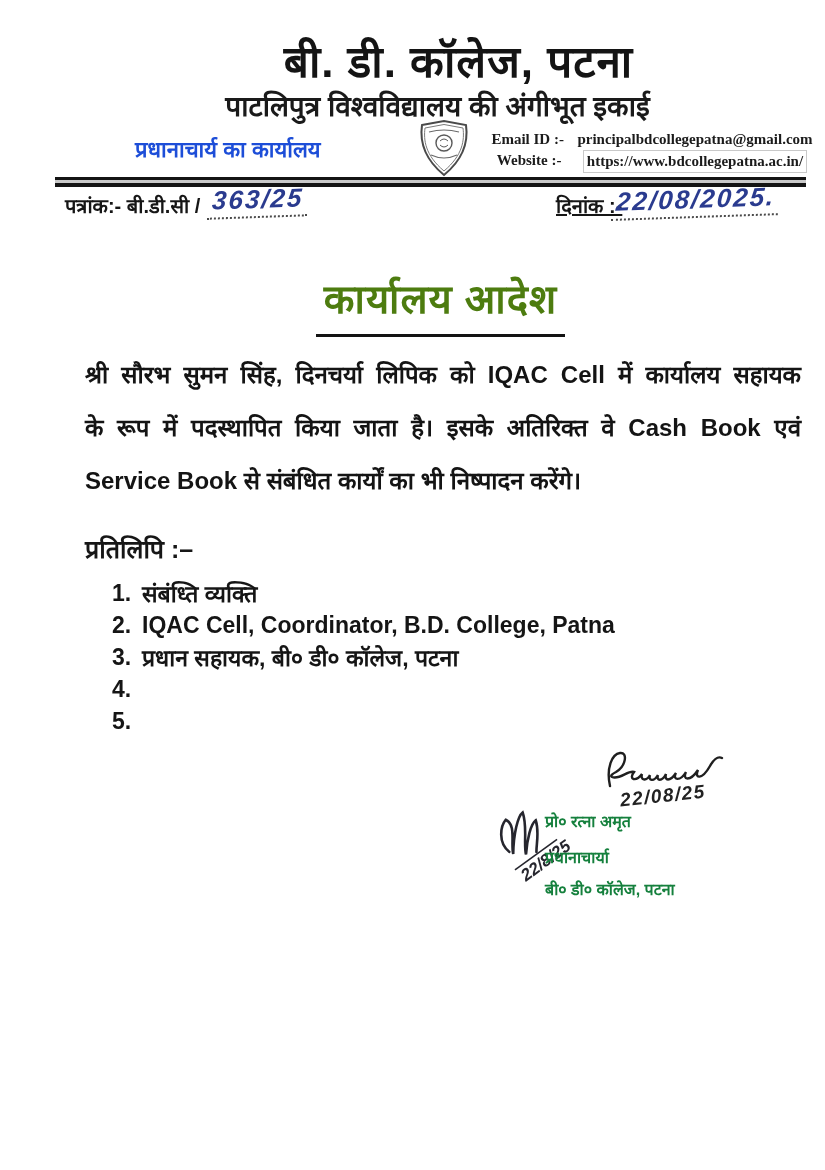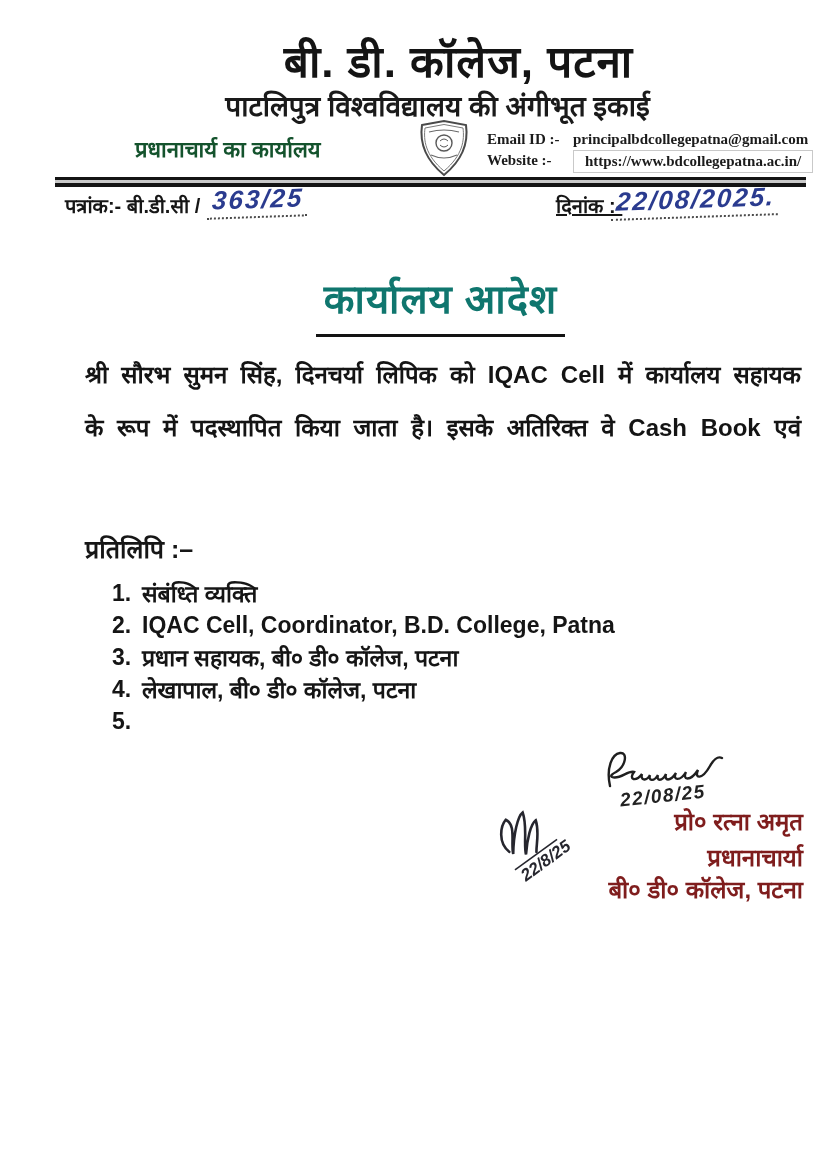--- a/index.html
+++ b/index.html
@@ -12,71 +12,71 @@
   .title{
     position:absolute;top:30px;left:0;width:100%;text-align:center;
     font-size:44px;font-weight:700;letter-spacing:1px;color:#141414;
     transform:translateX(46px);
   }
   .subtitle{
     position:absolute;top:86px;left:0;width:100%;text-align:center;
     font-size:28px;font-weight:600;color:#1a1a1a;transform:translateX(25px);
   }
   .office{
-    position:absolute;top:133px;left:135px;font-size:22px;font-weight:700;color:#14532d;
+    position:absolute;top:133px;left:135px;font-size:22px;font-weight:700;color:#1d4ed8;
   }
   .seal{position:absolute;top:119px;left:416px;width:56px;height:58px;}
   .contact{
     position:absolute;top:129px;left:487px;width:330px;
     font-family:"Liberation Serif","DejaVu Serif",serif;font-weight:700;
     font-size:15px;line-height:21px;color:#1b1b1b;
   }
-  .contact .row{display:flex;gap:8px;}
+  .contact .row{display:flex;gap:8px;justify-content:center;}
   .contact .lbl{width:78px;flex:none;}
-  .contact .url{border:1px solid #c9c9c9;padding:0 11px;}
+  .contact .url{border:1px solid #c9c9c9;padding:0 3px;}
   .rule{
     position:absolute;top:177px;left:55px;width:751px;height:3px;
     border-top:3px solid #141414;border-bottom:4px solid #141414;background:#c9c9c9;
   }
   
   .refline{position:absolute;top:184px;left:0;width:100%;height:40px;font-size:20px;font-weight:700;}
   .ref-label{position:absolute;left:65px;top:8px;}
   .date-label{position:absolute;left:556px;top:8px;text-decoration:underline;}
   .hand{
     display:inline-block;color:#2a3b8f;font-style:italic;font-weight:600;
     letter-spacing:2px;font-size:26px;transform:rotate(-2deg) skewX(-6deg);
     border-bottom:2px dotted #4a4a4a;padding:0 4px 1px 4px;
   }
   .ref-value{position:absolute;left:208px;top:0;}
   .date-value{position:absolute;left:612px;top:0;}
   
   .heading-wrap{position:absolute;top:270px;left:0;width:100%;text-align:center;transform:translateX(28px);}
   .heading{
-    display:inline-block;font-size:40px;font-weight:700;color:#0f766e;
+    display:inline-block;font-size:40px;font-weight:700;color:#4d7c0f;
     border-bottom:3px solid #131313;padding:0 8px 9px 8px;letter-spacing:1px;
   }
   
   .body-text{
     position:absolute;top:348px;left:85px;width:716px;
     font-size:24px;font-weight:600;color:#141414;line-height:53px;
   }
   .just{text-align:justify;text-align-last:justify;}
   
   .copies-label{position:absolute;top:531px;left:85px;font-size:25px;font-weight:600;text-align:right;}
   .copies{position:absolute;top:577px;left:112px;font-size:23px;font-weight:600;color:#151515;}
   .copy-item{display:flex;height:32px;align-items:center;}
   .copy-num{width:30px;flex:none;font-weight:600;}
   
   .sig-svg{position:absolute;top:746px;left:598px;width:132px;height:50px;}
   .sig-date{
     position:absolute;top:785px;left:620px;font-size:19px;font-weight:600;
     font-style:italic;letter-spacing:1.5px;color:#222;transform:rotate(-6deg);
   }
-  .sig-block{position:absolute;top:806px;left:545px;width:258px;text-align:right;
-    font-size:24px;font-weight:600;color:#7f1d1d;line-height:32px;}
+  .sig-block{position:absolute;top:806px;left:545px;width:258px;text-align:left;
+    font-size:16px;font-weight:600;color:#15803d;line-height:32px;}
   .sig-block .l2{margin-top:4px;}
   .scribble{position:absolute;top:796px;left:488px;width:90px;height:92px;}
 </style>
 </head>
 <body>
 
 <div class="page">
 
   <div class="title">बी. डी. कॉलेज, पटना</div>
   <div class="subtitle">पाटलिपुत्र विश्वविद्यालय की अंगीभूत इकाई</div>
@@ -110,39 +110,39 @@
     <span class="date-value hand">22/08/2025.</span>
   </div>
 
   <div class="heading-wrap">
     <span class="heading">कार्यालय आदेश</span>
   </div>
 
   <div class="body-text">
     <div class="just">श्री सौरभ सुमन सिंह, दिनचर्या लिपिक को IQAC Cell में कार्यालय सहायक</div>
     <div class="just">के रूप में पदस्थापित किया जाता है। इसके अतिरिक्त वे Cash Book एवं</div>
+    <div>Service Book से संबंधित कार्यों का भी निष्पादन करेंगे।</div>
   </div>
 
   <div class="copies-label">प्रतिलिपि :–</div>
   <div class="copies">
     <div class="copy-item">
       <span class="copy-num">1.</span>
       <span>संबंध्ति व्यक्ति</span>
     </div>
     <div class="copy-item">
       <span class="copy-num">2.</span>
       <span>IQAC Cell, Coordinator, B.D. College, Patna</span>
     </div>
     <div class="copy-item">
       <span class="copy-num">3.</span>
       <span>प्रधान सहायक, बी० डी० कॉलेज, पटना</span>
     </div>
     <div class="copy-item">
       <span class="copy-num">4.</span>
-      <span>लेखापाल, बी० डी० कॉलेज, पटना</span>
     </div>
     <div class="copy-item">
       <span class="copy-num">5.</span>
     </div>
   </div>
 
   <svg class="sig-svg" viewBox="0 0 132 50">
     <path d="M12 40 C8 22 14 8 22 7 C30 6 28 20 18 26 C14 28 12 30 14 31 C22 34 30 24 36 26
              C30 34 38 36 44 28 C42 34 48 36 52 29 C50 35 56 36 60 29 C58 35 64 36 68 28
              C66 35 72 36 78 27 C74 34 82 36 88 26 C84 34 92 36 100 24 C96 33 104 34 112 20

